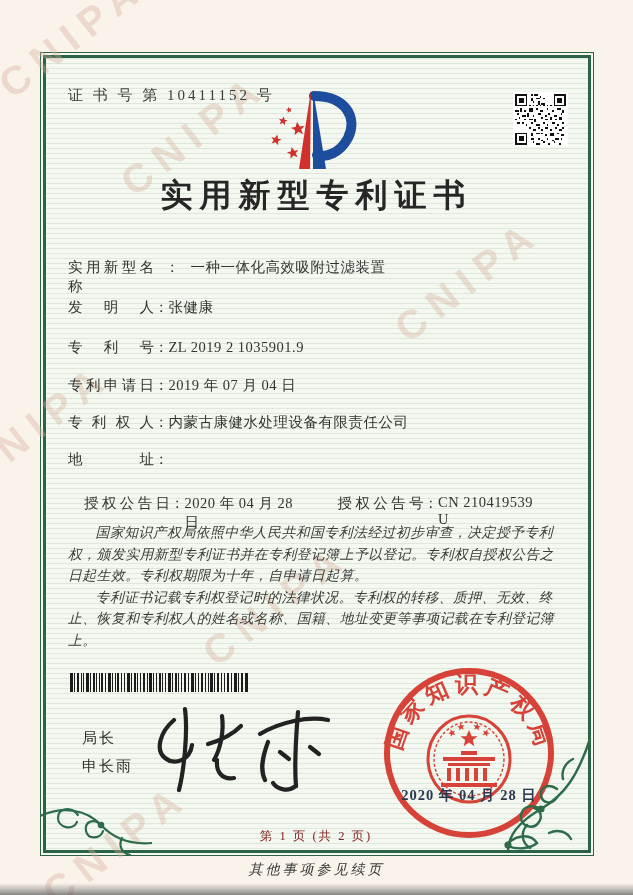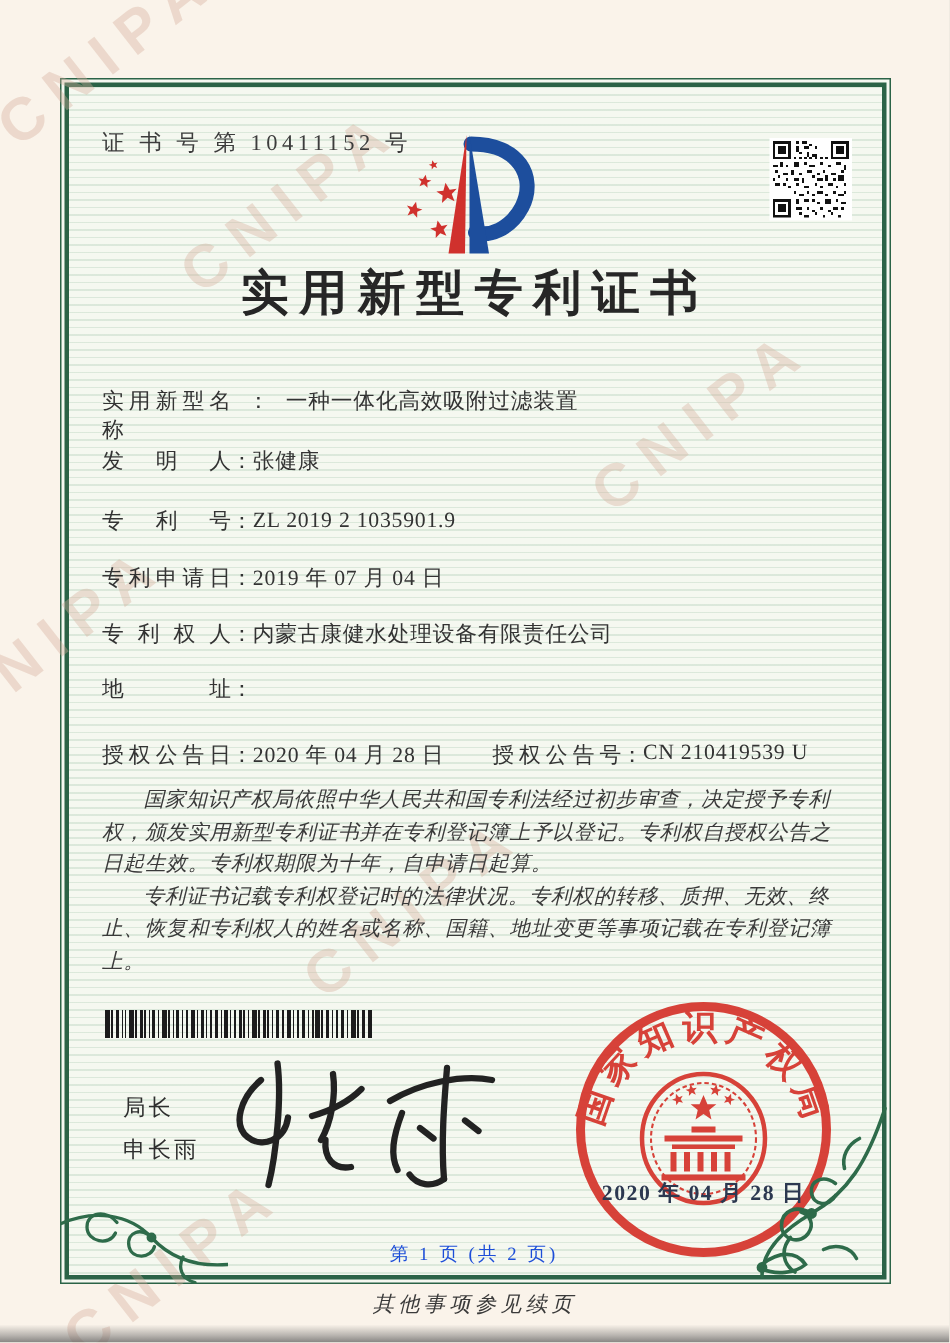--- a/index.html
+++ b/index.html
@@ -59,21 +59,21 @@
   .sig-name{position:absolute;left:82px;top:757px;font-size:15px;letter-spacing:2px;color:#2e2e2e;
     font-family:"Liberation Sans","DejaVu Sans",sans-serif;}
   .sig-hand{position:absolute;left:142px;top:700px;width:200px;height:100px;}
   .seal{position:absolute;left:380px;top:664px;width:178px;height:178px;opacity:0.93;}
   .seal-date{
     position:absolute;left:386px;top:786px;width:166px;text-align:center;
     font-size:14.5px;letter-spacing:1px;color:#2c3850;font-weight:bold;z-index:4;
   }
   .page-info{
     position:absolute;left:40px;top:828px;width:552px;text-align:center;
-    font-size:12.5px;letter-spacing:2px;color:#1d4ed8;
+    font-size:12.5px;letter-spacing:2px;color:#7f1d1d;
   }
   .cont-note{
     position:absolute;left:0;top:861px;width:100%;text-align:center;
     font-size:14px;letter-spacing:3px;color:#3a3a3a;font-style:italic;
   }
   .orn{position:absolute;z-index:4;}
   .orn-br{left:477px;top:737px;width:116px;height:116px;}
   .orn-bl{left:40px;top:796px;width:112px;height:60px;}
   .photo-edge{
     position:absolute;left:0;bottom:0;width:100%;height:12px;z-index:6;
@@ -242,21 +242,21 @@
       </div>
       <div class="frow" style="top:159px;">
         <span class="flabel">专利权人</span>
           <span class="fcolon">：</span>
         <span class="fvalue">内蒙古康健水处理设备有限责任公司</span>
       </div>
       <div class="frow" style="top:196px;">
         <span class="flabel">地址</span>
           <span class="fcolon">：</span>
       </div>
-      <div class="frow2" style="top:240px;">
+      <div class="frow2" style="top:240px;margin-left:16px;">
         <span class="pair">
           <span class="flabel">授权公告日</span>
             <span class="fcolon">：</span>
           <span class="fvalue">2020 年 04 月 28 日</span>
         </span>
         <span class="pair">
           <span class="flabel">授权公告号</span>
             <span class="fcolon">：</span>
           <span class="fvalue">CN 210419539 U</span>
         </span>

